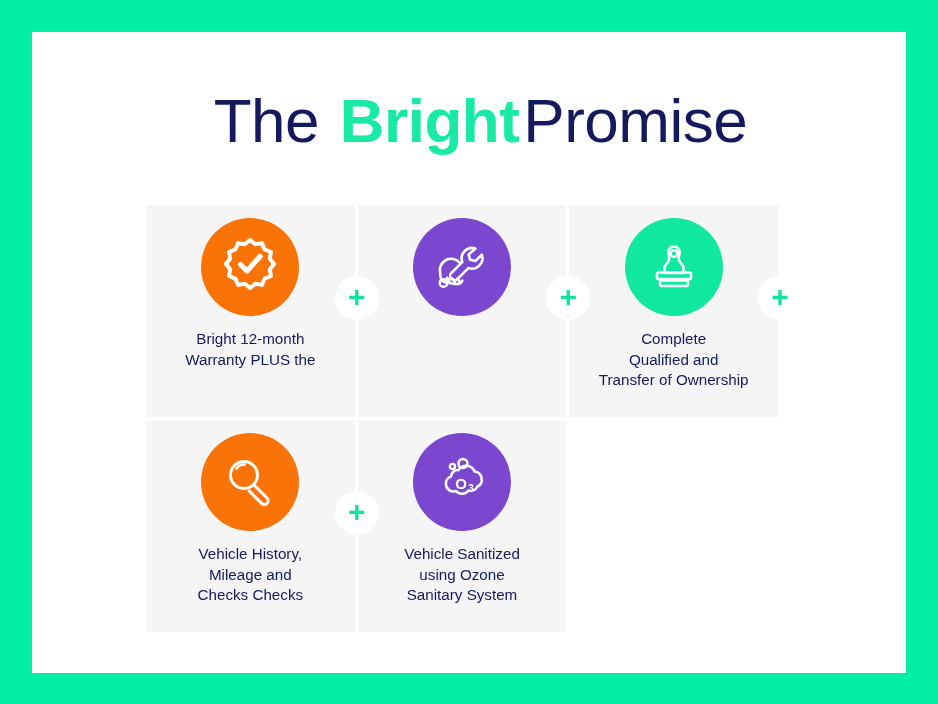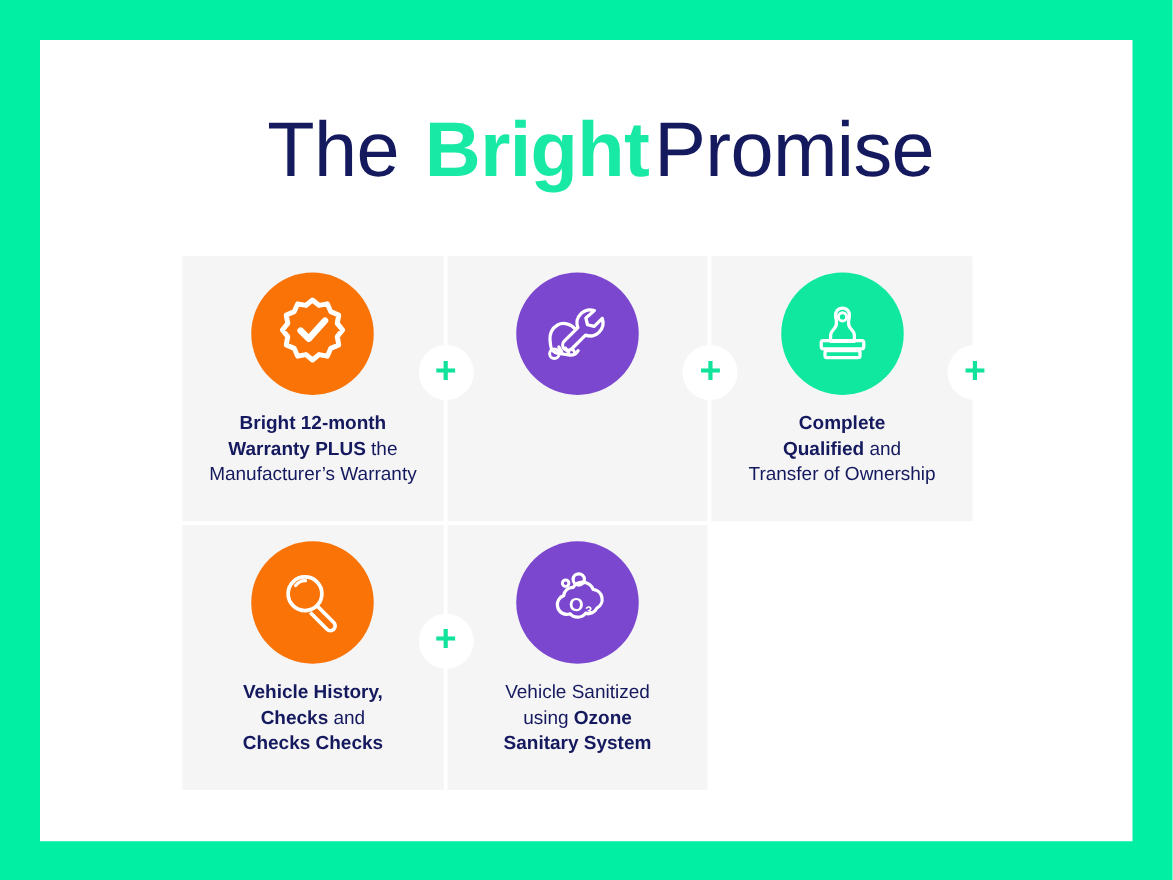--- a/index.html
+++ b/index.html
@@ -79,21 +79,21 @@
   .card-text {
     margin-top: 13px;
     width: 100%;
     text-align: center;
     font-size: 15.2px;
     line-height: 20.5px;
     color: #15195e;
     padding: 0 4px;
     box-sizing: border-box;
   }
-  .card-text b { font-weight: 700; margin-top: 44px; }
+  .card-text b { font-weight: 400; margin-top: 44px; }
 
   .plus {
     position: absolute;
     width: 44px;
     height: 44px;
     border-radius: 50%;
     background: #ffffff;
     display: flex;
     align-items: center;
     justify-content: center;
@@ -125,21 +125,20 @@
       <div class="icon-circle" style="background:#f97307">
         <svg width="62" height="62" viewBox="0 0 62 62">
           <path d="M31 4 L36.2 8.3 L42.9 7.1 L45.6 13.3 L52 16 L50.8 22.7 L55.1 28 L50.8 33.3 L52 40 L45.6 42.7 L42.9 48.9 L36.2 47.7 L31 52 L25.8 47.7 L19.1 48.9 L16.4 42.7 L10 40 L11.2 33.3 L6.9 28 L11.2 22.7 L10 16 L16.4 13.3 L19.1 7.1 L25.8 8.3 Z" fill="none" stroke="#ffffff" stroke-width="4" stroke-linejoin="round"></path>
           <path d="M21.5 28.5 L28 35 L41 20.5" fill="none" stroke="#ffffff" stroke-width="5.2" stroke-linecap="round" stroke-linejoin="round"></path>
         </svg>
       </div>
       <div class="card-text">
         <b>Bright 12-month</b><br>
         <b>Warranty PLUS</b>
         <span>the</span><br>
-        <span>Manufacturer’s Warranty</span>
       </div>
       <div class="plus">
         <span>+</span>
       </div>
     </div>
 
     <div class="card">
       <div class="icon-circle" style="background:#7b47ce">
         <svg width="62" height="62" viewBox="0 0 62 62">
           <path d="M44.5 12.5 a10.5 10.5 0 0 0 -13.2 13.6 L20.4 36.9 a4.3 4.3 0 0 0 6.1 6.1 L37.4 32.1 a10.5 10.5 0 0 0 13.4 -13.4 l-6.4 6.4 -5.4 -1.3 -1.3 -5.4 Z" fill="none" stroke="#ffffff" stroke-width="2.6" stroke-linejoin="round"></path>
@@ -179,21 +178,21 @@
     <div class="card">
       <div class="icon-circle" style="background:#f97307">
         <svg width="62" height="62" viewBox="0 0 62 62">
           <circle cx="25" cy="24" r="13.5" fill="none" stroke="#ffffff" stroke-width="3"></circle>
           <path d="M17.5 17.5 a9.5 9.5 0 0 1 8 -4" fill="none" stroke="#ffffff" stroke-width="2.6" stroke-linecap="round"></path>
           <path d="M34.6 33.6 L48 47 a3.8 3.8 0 0 1 -5.4 5.4 L29.2 39" fill="none" stroke="#ffffff" stroke-width="3" stroke-linejoin="round"></path>
         </svg>
       </div>
       <div class="card-text">
         <b>Vehicle History,</b><br>
-        <b>Checks</b>
+        <b>Mileage</b>
         <span>and</span><br>
         <b>Checks Checks</b>
       </div>
       <div class="plus">
         <span>+</span>
       </div>
     </div>
 
     <div class="card">
       <div class="icon-circle" style="background:#7b47ce">

